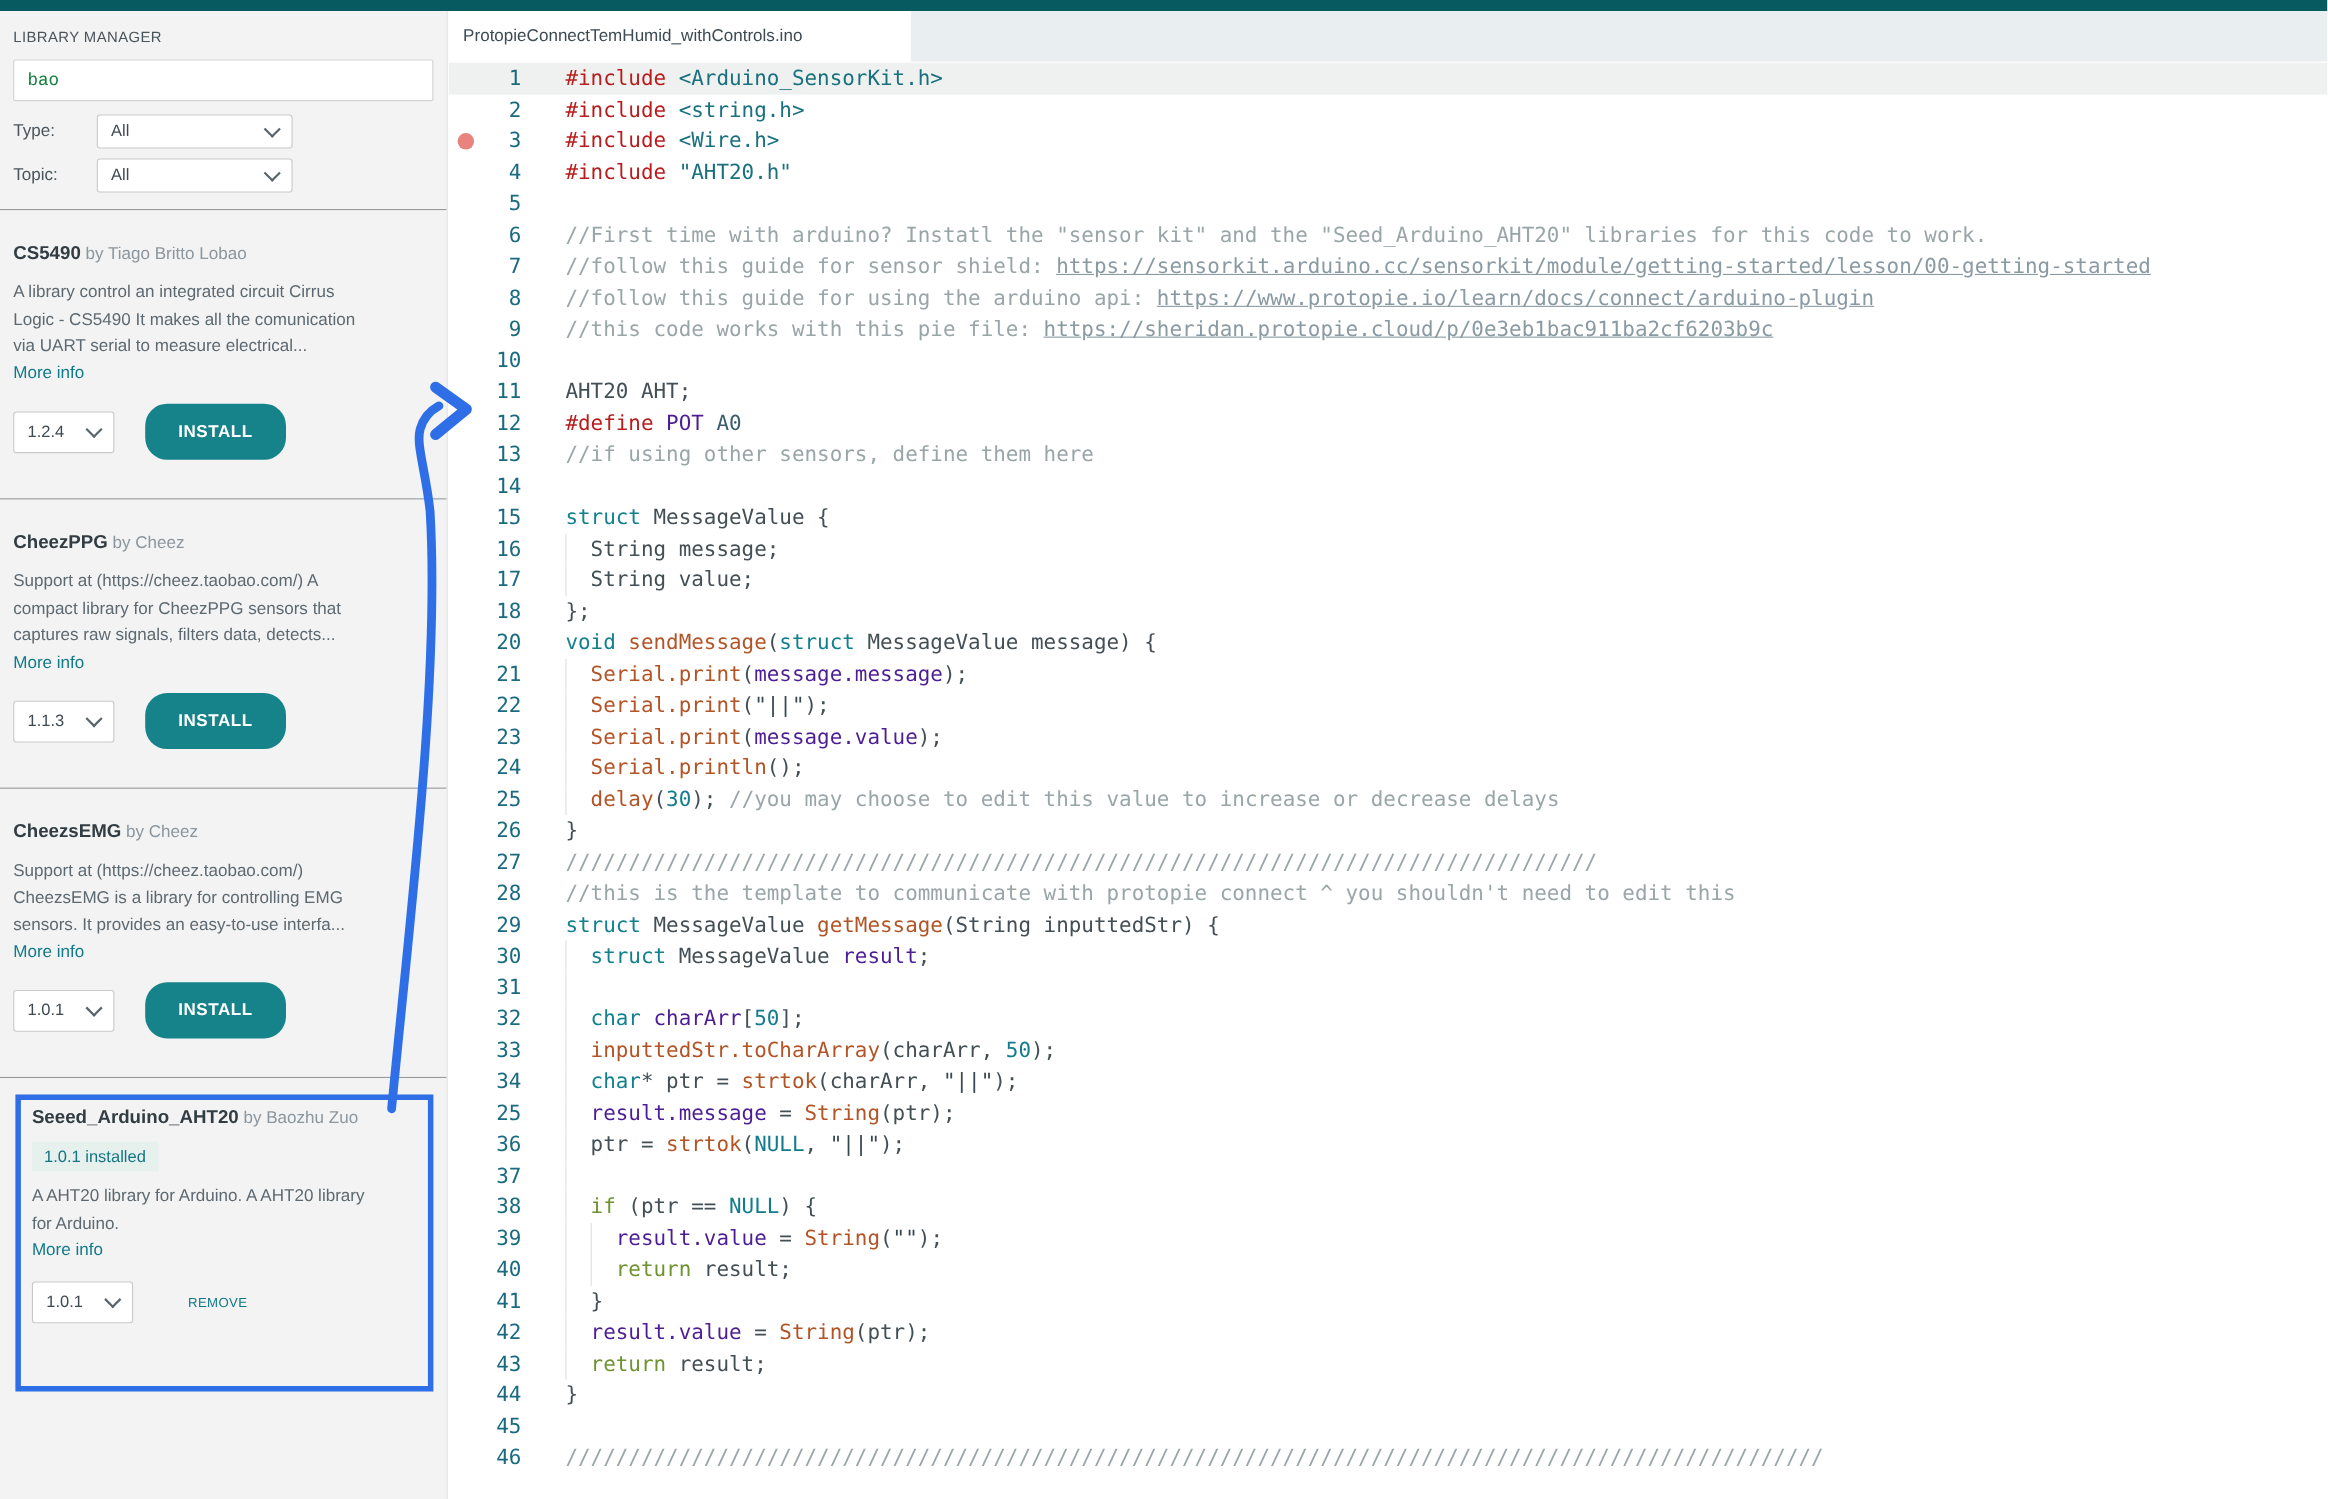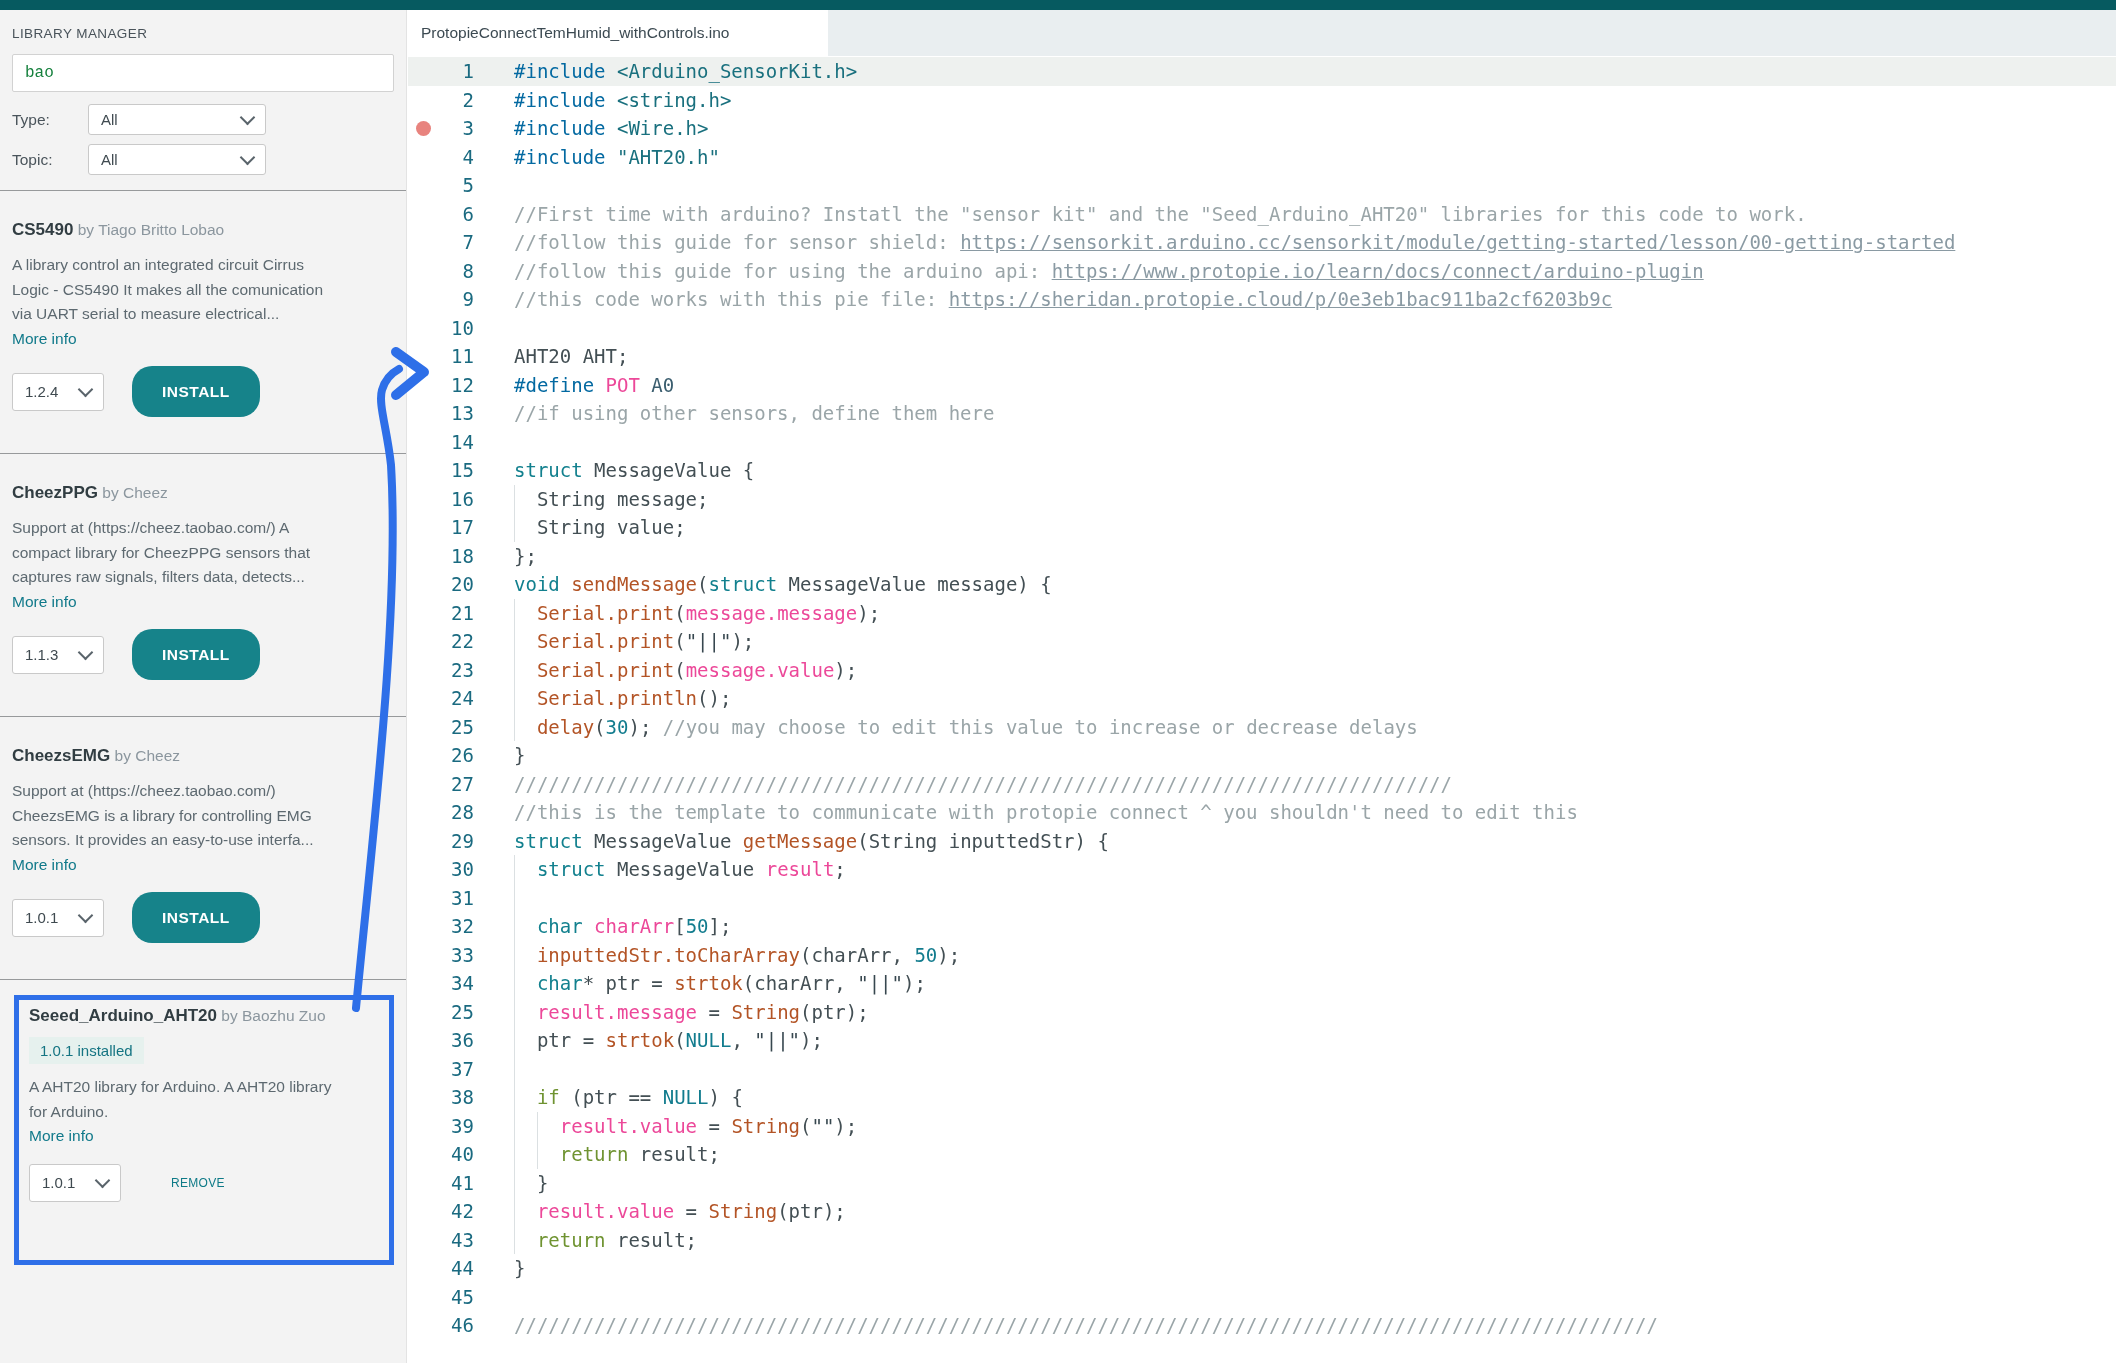--- a/index.html
+++ b/index.html
@@ -39,26 +39,26 @@
   .tab{width:420px;background:#fff;display:flex;align-items:center;padding-left:13px;box-sizing:border-box;font-size:15.5px;color:#3c4a52;cursor:pointer;}
   .code{position:relative;font-family:"DejaVu Sans Mono",monospace;font-size:19px;padding-top:1px;}
   .code-line{position:relative;height:28.5px;line-height:28.5px;white-space:pre;}
   .code-line.active{background:#eef1ef;}
   .ln{position:absolute;left:0;top:0;width:66px;text-align:right;color:#1a6a80;}
   .lc{position:absolute;left:106px;top:0;}
   .guide{position:absolute;top:0;height:100%;width:1px;background:#dbe0e2;}
   .bp-dot{position:absolute;left:8px;top:7px;width:15px;height:15px;border-radius:50%;background:#e8837e;cursor:pointer;}
 
   
-  .tk-pre{color:#0369a1;}
+  .tk-pre{color:#b91c1c;}
   .tk-inc{color:#19707e;}
   .tk-type{color:#12808e;}
   .tk-kw{color:#6f9331;}
   .tk-fn{color:#b35426;}
-  .tk-var{color:#ec4899;}
+  .tk-var{color:#4c1d95;}
   .tk-num{color:#127c8e;}
   .tk-a0{color:#3a5d6e;}
   .tk-str{color:#37474f;}
   .tk-cmt{color:#9aa5a8;}
   .tk-lnk{color:#8a9aa3;text-decoration:underline;}
   .tk-d{color:#434f54;}
 
   
   .annotation{position:absolute;top:0;left:0;width:2116px;height:1363px;pointer-events:none;z-index:6;}
 </style>

